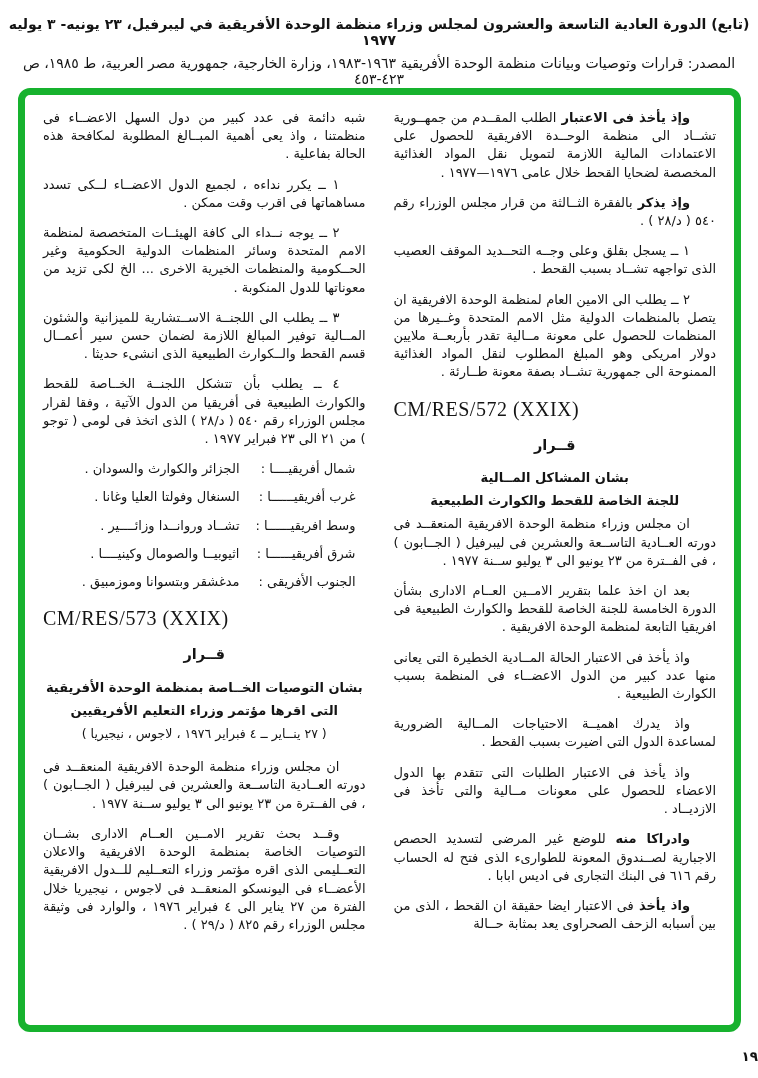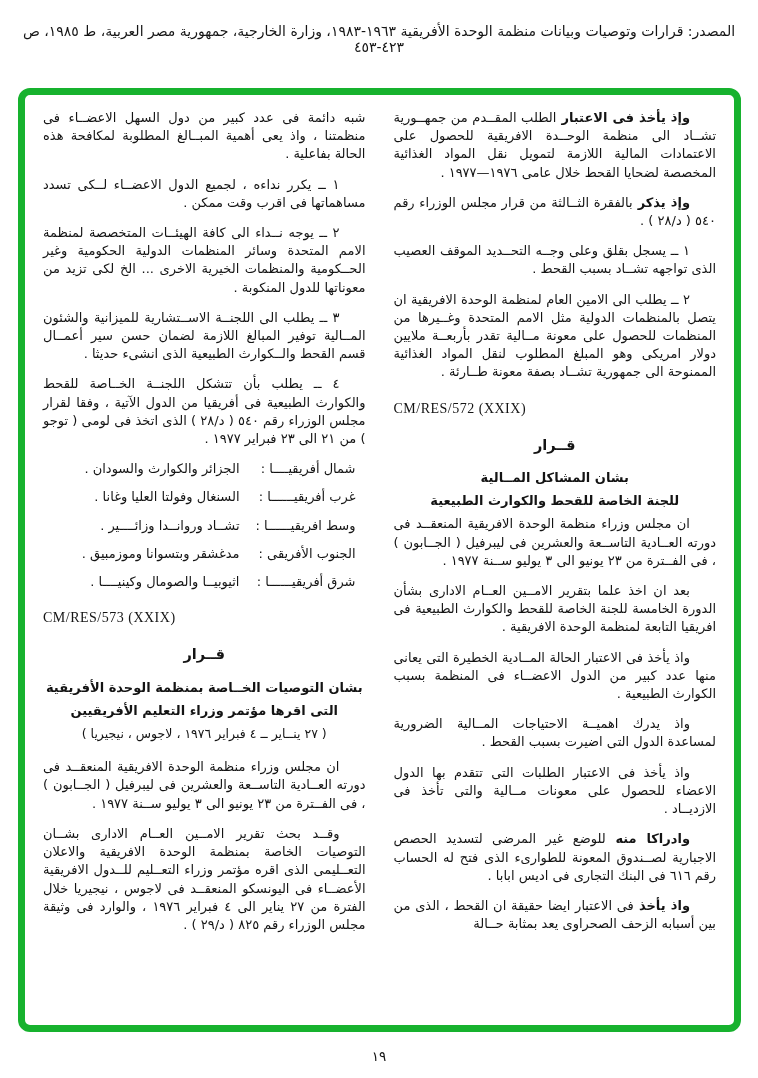--- a/index.html
+++ b/index.html
@@ -22,39 +22,40 @@
     background:#ffffff;
   }
   .columns { display:flex; direction:rtl; gap:28px; height:100%; }
   .col { flex:1 1 0; direction:rtl; font-size:13px; line-height:18.2px; }
 
   .block { margin:0 0 12px 0; text-align:justify; text-indent:26px; text-justify:inter-word; }
   .lead { font-weight:bold; }
   .t-cont { text-indent:0; }
   .t-docref {
     direction:ltr; text-align:left; text-indent:0;
-    font-family:"Liberation Serif", serif; font-size:14px; letter-spacing:.5px;
+    font-family:"Liberation Serif", serif; font-size:20px; letter-spacing:.5px;
     margin:18px 0 8px 0; font-weight:500;
   }
   .t-heading { text-align:center; text-indent:0; font-weight:bold; font-size:14.5px; margin:18px 0 15px 0; }
   .t-subhead { text-align:center; text-indent:0; font-weight:bold; margin:0 0 5px 0; }
   .t-subnote { text-align:center; text-indent:0; margin:1px 0 15px 0; font-size:12.5px; }
   .t-region { text-indent:0; text-align:right; margin:0 10px 10px 0; }
   .t-region .r-label { display:inline-block; min-width:112px; }
   .t-region .r-value { padding-right:4px; }
 
   .page-number {
     position:absolute; bottom:14px; left:0; width:758px;
-    text-align:center; font-weight:normal; font-size:13.5px;
+    text-align:right; font-weight:bold; font-size:13.5px;
   }
 </style>
 </head>
 <body>
 
 <header class="page-header">
+  <div class="hdr-1">(تابع) الدورة العادية التاسعة والعشرون لمجلس وزراء منظمة الوحدة الأفريقية في ليبرفيل، ٢٣ يونيه- ٣ يوليه ١٩٧٧</div>
   <div class="hdr-2">المصدر: قرارات وتوصيات وبيانات منظمة الوحدة الأفريقية ١٩٦٣-١٩٨٣، وزارة الخارجية، جمهورية مصر العربية، ط ١٩٨٥، ص ٤٢٣-٤٥٣</div>
 </header>
 
 <main class="content-box" style="border-color: rgb(23, 178, 46);">
   <div class="columns">
 
     <section class="col">
 
         <div class="block t-para"><span class="lead">وإذ يأخذ فى الاعتبار </span><span class="txt">الطلب المقــدم من جمهــورية تشــاد الى منظمة الوحــدة الافريقية للحصول على الاعتمادات المالية اللازمة لتمويل نقل المواد الغذائية المخصصة لضحايا القحط خلال عامى ١٩٧٦—١٩٧٧ .</span><span class="r-label"></span><span class="r-value"></span></div>
 
@@ -98,23 +99,23 @@
         <div class="block t-para"><span class="lead"></span><span class="txt">٣ ــ يطلب الى اللجنــة الاســتشارية للميزانية والشئون المــالية توفير المبالغ اللازمة لضمان حسن سير أعمــال قسم القحط والــكوارث الطبيعية الذى انشىء حديثا .</span><span class="r-label"></span><span class="r-value"></span></div>
 
         <div class="block t-para"><span class="lead"></span><span class="txt">٤ ــ يطلب بأن تتشكل اللجنــة الخــاصة للقحط والكوارث الطبيعية فى أفريقيا من الدول الآتية ، وفقا لقرار مجلس الوزراء رقم ٥٤٠ ( د/٢٨ ) الذى اتخذ فى لومى ( توجو ) من ٢١ الى ٢٣ فبراير ١٩٧٧ .</span><span class="r-label"></span><span class="r-value"></span></div>
 
         <div class="block t-region"><span class="lead"></span><span class="txt"></span><span class="r-label">شمال أفريقيــــا :</span><span class="r-value">الجزائر والكوارث والسودان .</span></div>
 
         <div class="block t-region"><span class="lead"></span><span class="txt"></span><span class="r-label">غرب أفريقيــــــا :</span><span class="r-value">السنغال وفولتا العليا وغانا .</span></div>
 
         <div class="block t-region"><span class="lead"></span><span class="txt"></span><span class="r-label">وسط افريقيــــــا :</span><span class="r-value">تشــاد وروانــدا وزائــــير .</span></div>
 
+        <div class="block t-region"><span class="lead"></span><span class="txt"></span><span class="r-label">شرق أفريقيــــــا :</span><span class="r-value">اثيوبيــا والصومال وكينيــــا .</span></div>
+
         <div class="block t-region"><span class="lead"></span><span class="txt"></span><span class="r-label">الجنوب الأفريقى :</span><span class="r-value">مدغشقر وبتسوانا وموزمبيق .</span></div>
-
-        <div class="block t-region"><span class="lead"></span><span class="txt"></span><span class="r-label">شرق أفريقيــــــا :</span><span class="r-value">اثيوبيــا والصومال وكينيــــا .</span></div>
 
         <div class="block t-docref"><span class="lead"></span><span class="txt">CM/RES/573 (XXIX)</span><span class="r-label"></span><span class="r-value"></span></div>
 
         <div class="block t-heading"><span class="lead"></span><span class="txt">قــرار</span><span class="r-label"></span><span class="r-value"></span></div>
 
         <div class="block t-subhead"><span class="lead"></span><span class="txt">بشان التوصيات الخــاصة بمنظمة الوحدة الأفريقية</span><span class="r-label"></span><span class="r-value"></span></div>
 
         <div class="block t-subhead"><span class="lead"></span><span class="txt">التى اقرها مؤتمر وزراء التعليم الأفريقيين</span><span class="r-label"></span><span class="r-value"></span></div>
 
         <div class="block t-subnote"><span class="lead"></span><span class="txt">( ٢٧ ينــاير ــ ٤ فبراير ١٩٧٦ ، لاجوس ، نيجيريا )</span><span class="r-label"></span><span class="r-value"></span></div>

